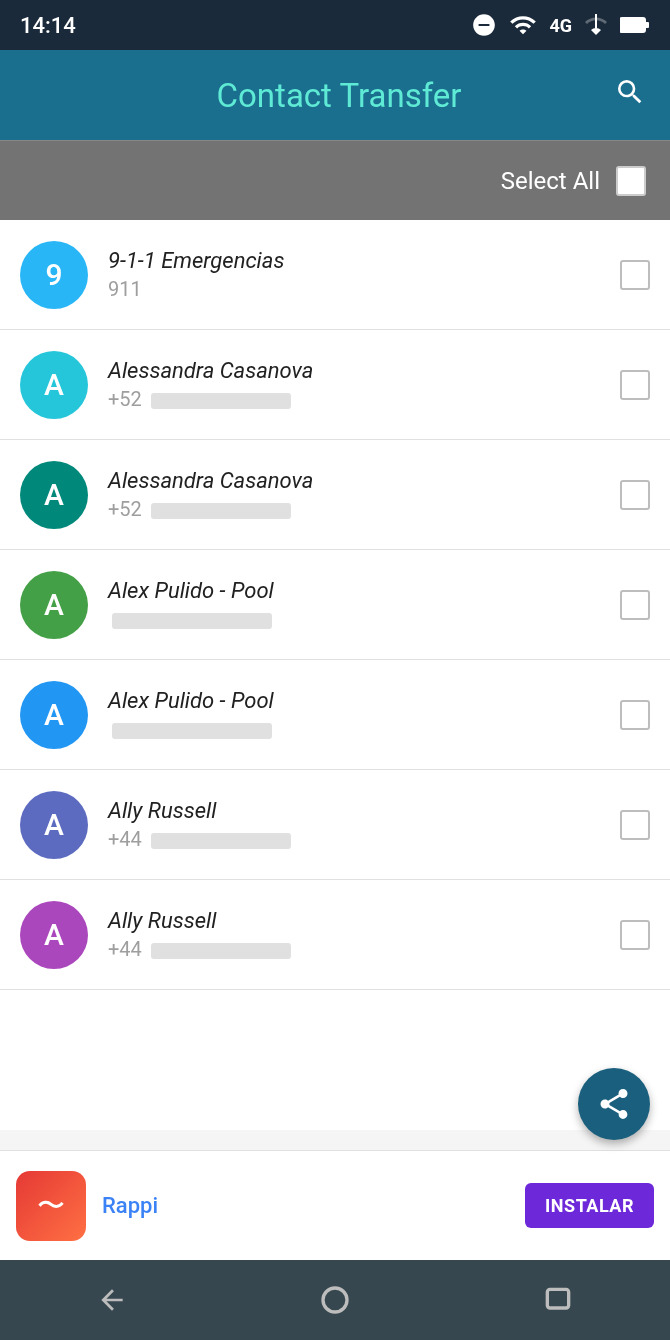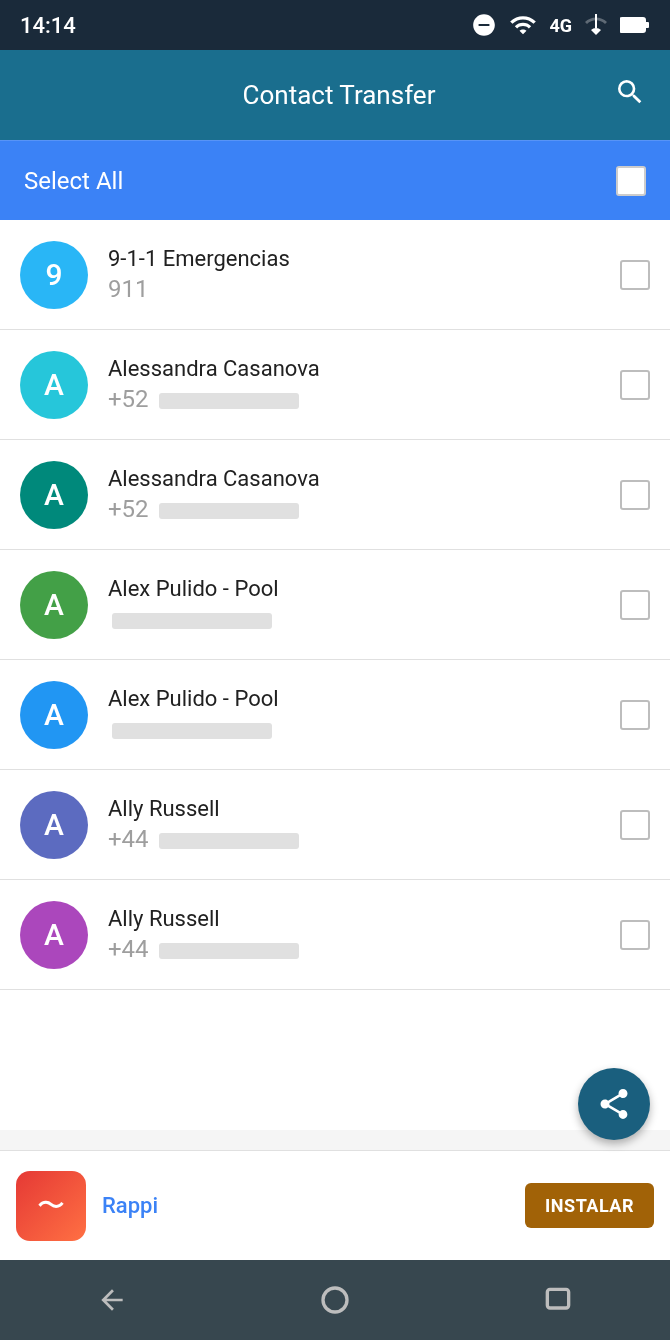--- a/index.html
+++ b/index.html
@@ -38,39 +38,39 @@
     
     .header {
       background: #1a6e8e;
       height: 90px;
       display: flex;
       align-items: center;
       justify-content: space-between;
       padding: 0 24px;
     }
     .header-title {
-      color: #ffffff;
-      font-size: 26px;
+      color: #5eead4;
+      font-size: 33px;
       font-weight: 400;
       flex: 1;
       text-align: center;
     }
     .header-search {
       color: white;
       font-size: 28px;
       cursor: pointer;
     }
 
     
     .select-all-row {
-      background: #3b82f6;
+      background: #737373;
       height: 80px;
       display: flex;
       align-items: center;
-      justify-content: space-between;
+      justify-content: flex-end;
       padding: 0 24px;
       gap: 16px;
       border-top: 1px solid rgba(255,255,255,0.15);
     }
     .select-all-label {
       color: white;
       font-size: 24px;
     }
     .checkbox {
       width: 30px;
@@ -108,23 +108,24 @@
       flex-shrink: 0;
     }
     .contact-info {
       flex: 1;
       margin-left: 20px;
     }
     .contact-name {
       font-size: 22px;
       color: #212121;
       font-weight: 400;
+      font-style: italic;
     }
     .contact-phone {
-      font-size: 24px;
+      font-size: 20px;
       color: #9e9e9e;
       margin-top: 4px;
     }
     .contact-phone .blurred {
       display: inline-block;
       background: #e0e0e0;
       border-radius: 3px;
       color: transparent;
       margin-left: 4px;
       height: 16px;
@@ -197,21 +198,21 @@
     .ad-name {
       font-size: 22px;
       color: #3b82f6;
       font-weight: 500;
     }
     .ad-sub {
       font-size: 16px;
       color: #757575;
     }
     .ad-button {
-      background: #a16207;
+      background: #6d28d9;
       color: white;
       font-size: 18px;
       font-weight: 700;
       padding: 12px 20px;
       border-radius: 6px;
       letter-spacing: 0.5px;
       cursor: pointer;
     }
 
     

